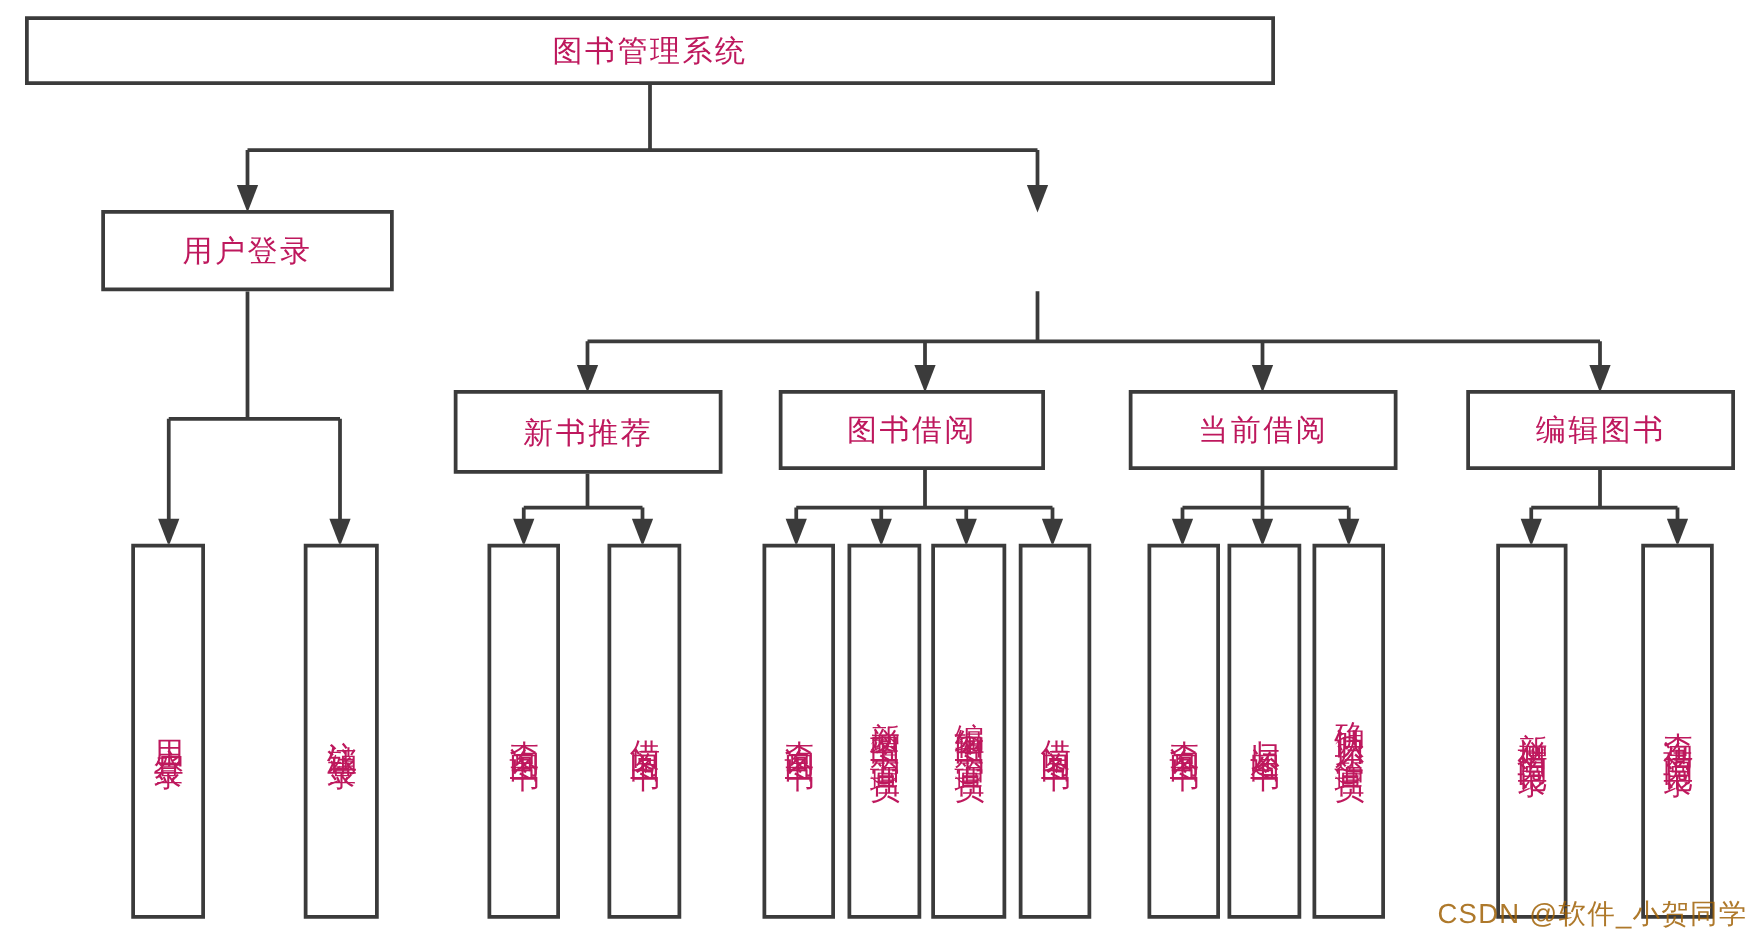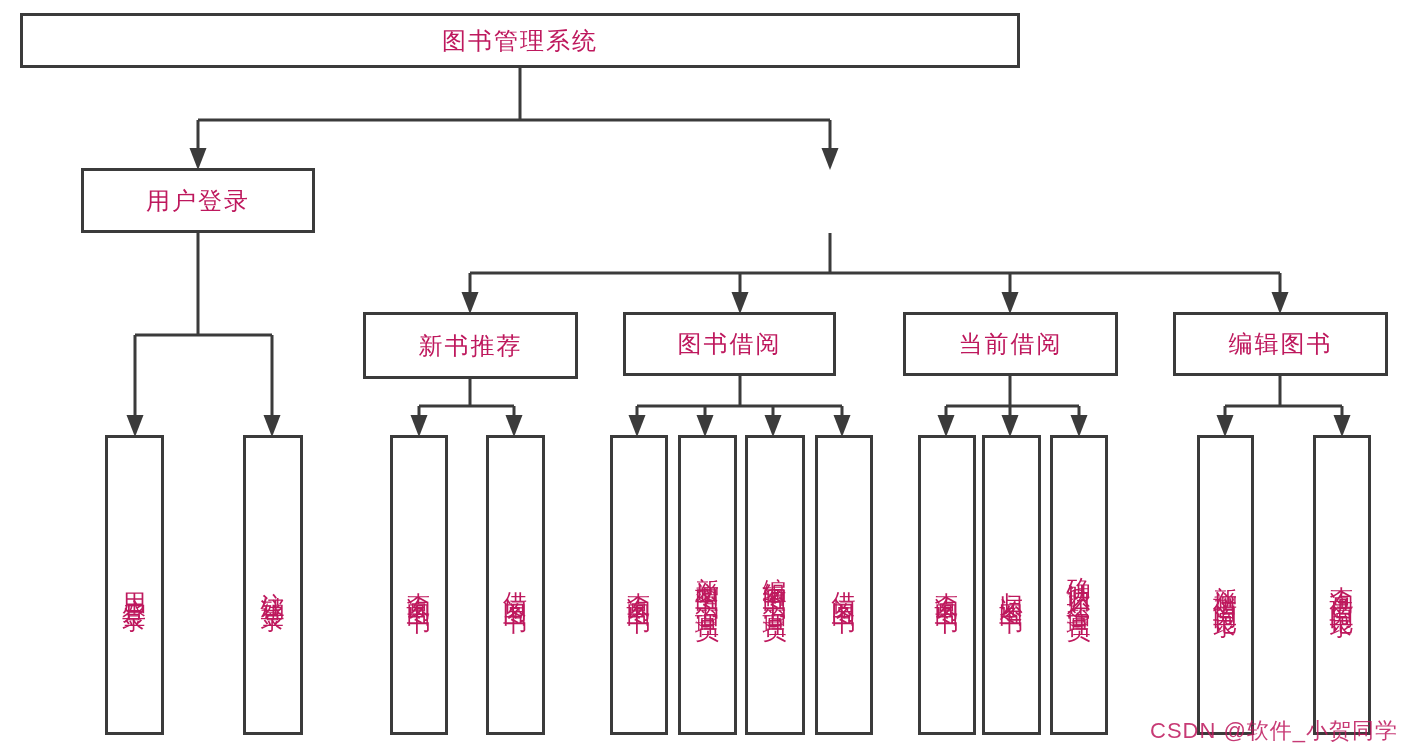--- a/index.html
+++ b/index.html
@@ -11,21 +11,21 @@
   .box{
     position:absolute;box-sizing:border-box;border:3px solid #3b3b3b;background:#ffffff;
     display:flex;align-items:center;justify-content:center;color:#be185d;
   }
   .hlabel{font-size:24px;letter-spacing:2px;white-space:nowrap;}
   .vlabel{
     writing-mode:vertical-rl;text-orientation:mixed;
     font-size:24px;letter-spacing:6px;line-height:1.3;white-space:nowrap;
   }
   .watermark{
-    position:absolute;left:1150px;top:716px;font-size:22px;color:#be185d;
+    position:absolute;left:1150px;top:716px;font-size:22px;color:#a16207;
     letter-spacing:1px;white-space:nowrap;opacity:.85;
   }
 </style>
 </head>
 <body>
 
 <div class="canvas">
 
   <svg class="wires" viewBox="0 0 1405 747" xmlns="http://www.w3.org/2000/svg">
     <g stroke="#3b3b3b" stroke-width="3" fill="none">

